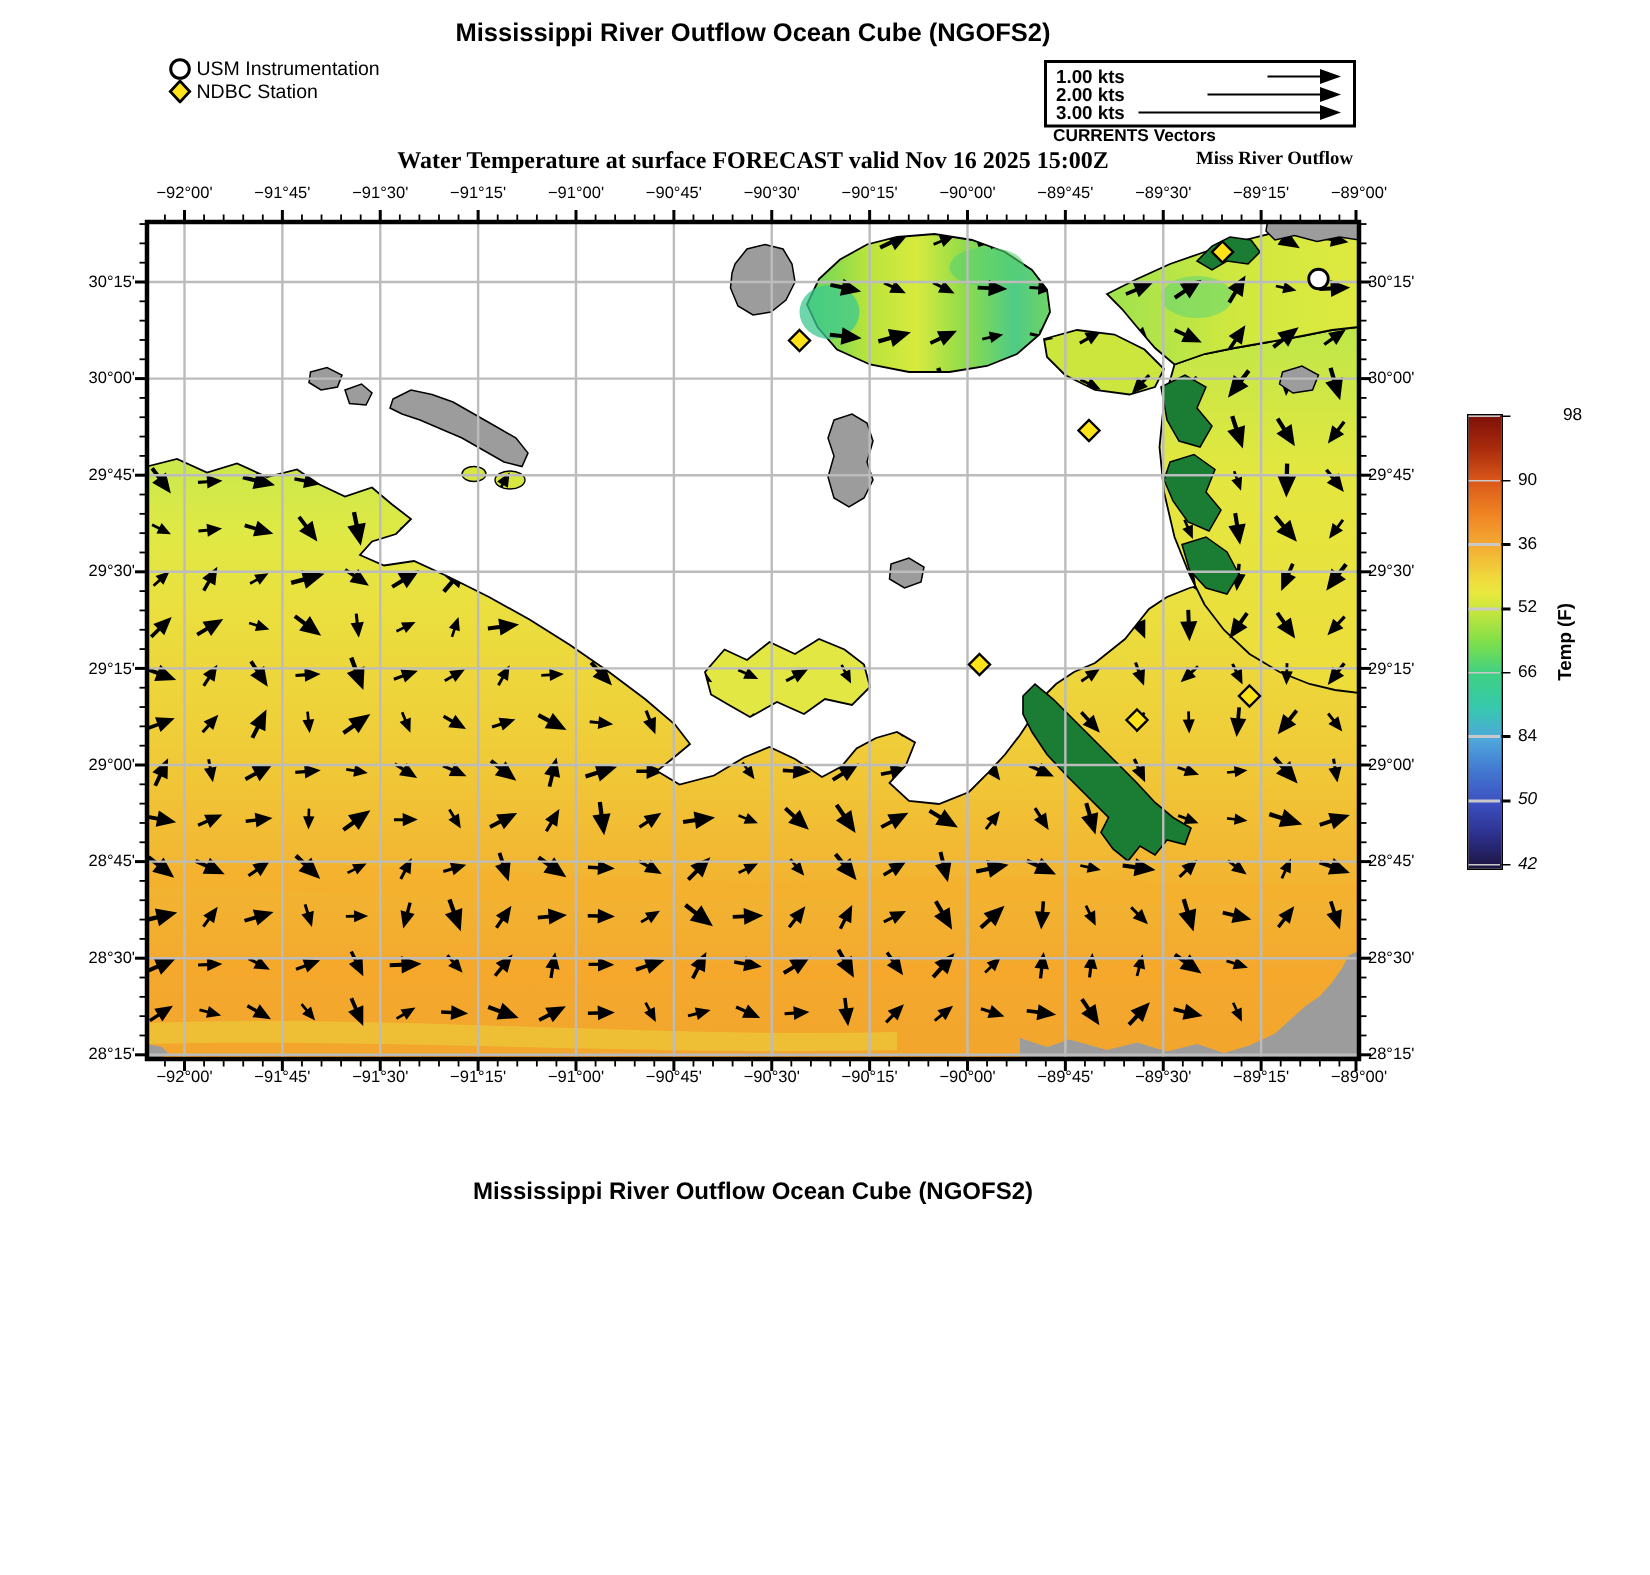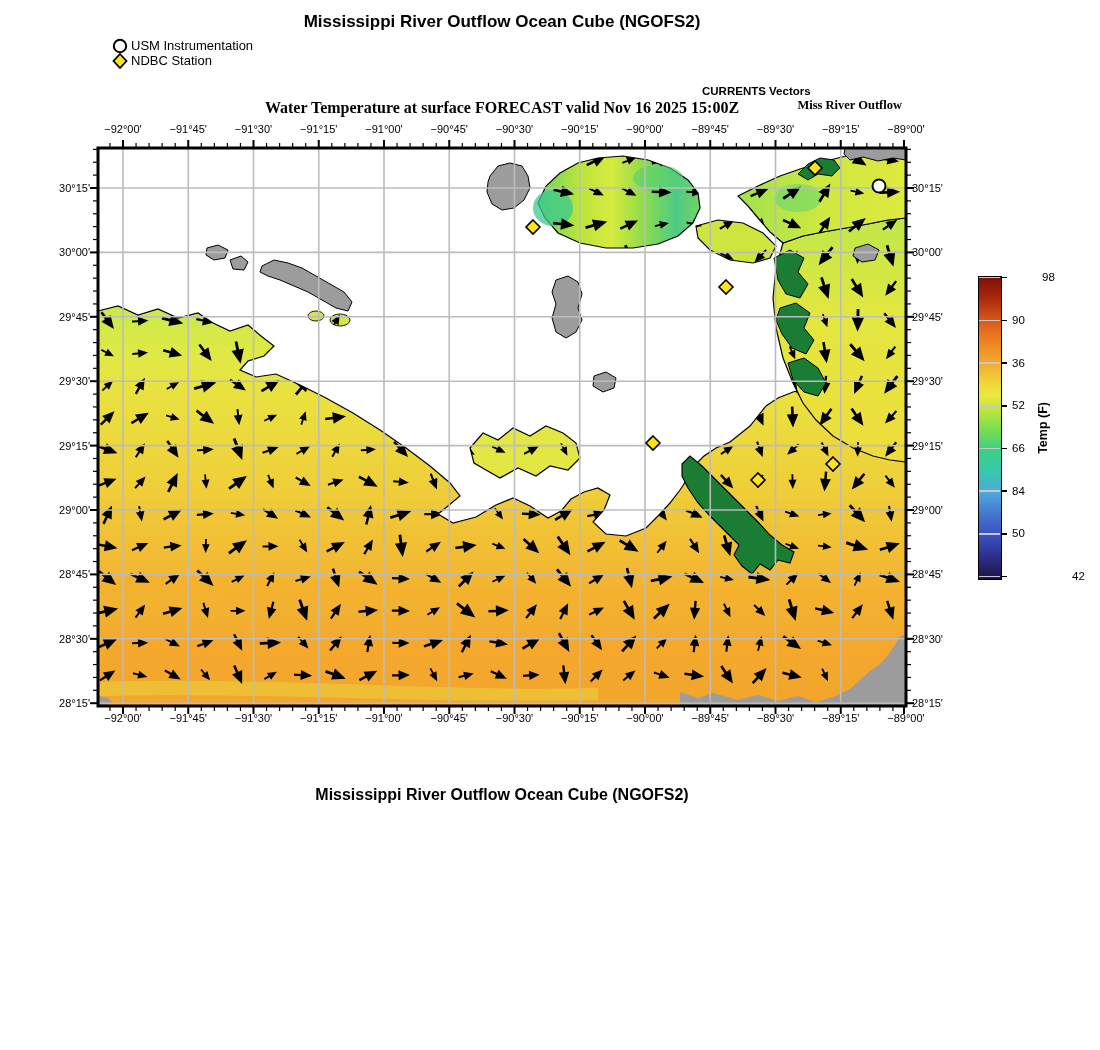--- a/index.html
+++ b/index.html
@@ -37,20 +37,33 @@
       <span>USM Instrumentation</span>
     </div>
     <div class="leg-row">
       <svg width="16" height="16" viewBox="0 0 16 16">
         <polygon points="8,1 14.5,8 8,15 1.5,8" fill="#ffe319" stroke="#000" stroke-width="1.8"></polygon>
       </svg>
       <span>NDBC Station</span>
     </div>
   </div>
 
+  <div class="abs" style="left:696px;top:40px;width:204px;height:41px;border:2px solid #000;background:#fff;">
+    <svg id="vl-svg" width="204" height="41" viewBox="0 0 204 41">
+        <text x="6" y="13.5" font-size="12.5" font-weight="bold" font-family="Liberation Sans, sans-serif">1.00 kts</text>
+        <line x1="147" y1="9" x2="184" y2="9" stroke="#000" stroke-width="1.4"></line>
+        <polygon points="196,9 182,4 182,14" fill="#000"></polygon>
+        <text x="6" y="25.5" font-size="12.5" font-weight="bold" font-family="Liberation Sans, sans-serif">2.00 kts</text>
+        <line x1="107" y1="21" x2="184" y2="21" stroke="#000" stroke-width="1.4"></line>
+        <polygon points="196,21 182,16 182,26" fill="#000"></polygon>
+        <text x="6" y="37.5" font-size="12.5" font-weight="bold" font-family="Liberation Sans, sans-serif">3.00 kts</text>
+        <line x1="61" y1="33" x2="184" y2="33" stroke="#000" stroke-width="1.4"></line>
+        <polygon points="196,33 182,28 182,38" fill="#000"></polygon>
+      </svg>
+  </div>
   <div class="abs vl-caption" style="left:702px;top:85px;">CURRENTS Vectors</div>
 
   <div class="abs subtitle" style="left:2px;top:99px;width:1000px;">Water Temperature at surface FORECAST valid Nov 16 2025 15:00Z</div>
   <div class="abs watermark" style="left:780px;top:98px;width:122px;">Miss River Outflow</div>
 
   <svg id="map-svg" class="abs" style="left:88px;top:138px;" width="828" height="578" viewBox="0 0 828 578">
       <defs>
         <linearGradient id="gulfGrad" x1="0" y1="0" x2="0" y2="1">
           <stop offset="0%" stop-color="#c9e94c"></stop>
           <stop offset="12%" stop-color="#dfe945"></stop>
@@ -857,23 +870,23 @@
       <div class="cb-tickmark" style="left:1001px;top:404.9428571428571px;width:6px;"></div>
       <div class="cb-tick-label" style="left:1012px;top:399.24285714285713px;">52</div>
       <div class="cb-grayline" style="left:979px;top:447.6571428571429px;width:21px;"></div>
       <div class="cb-tickmark" style="left:1001px;top:447.6571428571429px;width:6px;"></div>
       <div class="cb-tick-label" style="left:1012px;top:441.9571428571429px;">66</div>
       <div class="cb-grayline" style="left:979px;top:490.37142857142857px;width:21px;"></div>
       <div class="cb-tickmark" style="left:1001px;top:490.37142857142857px;width:6px;"></div>
       <div class="cb-tick-label" style="left:1012px;top:484.6714285714286px;">84</div>
       <div class="cb-grayline" style="left:979px;top:533.0857142857144px;width:21px;"></div>
       <div class="cb-tickmark" style="left:1001px;top:533.0857142857144px;width:6px;"></div>
-      <div class="cb-tick-label" style="left:1012px;top:527.3857142857144px;">50</div>
+      <div class="cb-tick-label" style="left:1012px;top:527.3857142857144px;font-style:italic;">50</div>
       <div class="cb-grayline" style="left:979px;top:575.8000000000001px;width:21px;"></div>
       <div class="cb-tickmark" style="left:1001px;top:575.8000000000001px;width:6px;"></div>
-      <div class="cb-tick-label" style="left:1072px;top:570.1px;">42</div>
+      <div class="cb-tick-label" style="left:1012px;top:570.1px;font-style:italic;">42</div>
     </div>
   <div class="abs" style="left:1036px;top:399px;height:58px;display:flex;align-items:center;">
     <span class="vertlabel">Temp (F)</span>
   </div>
 
   <div class="abs title-bottom" style="left:2px;top:786px;width:1000px;">Mississippi River Outflow Ocean Cube (NGOFS2)</div>
 </div>
 
 </body></html>

